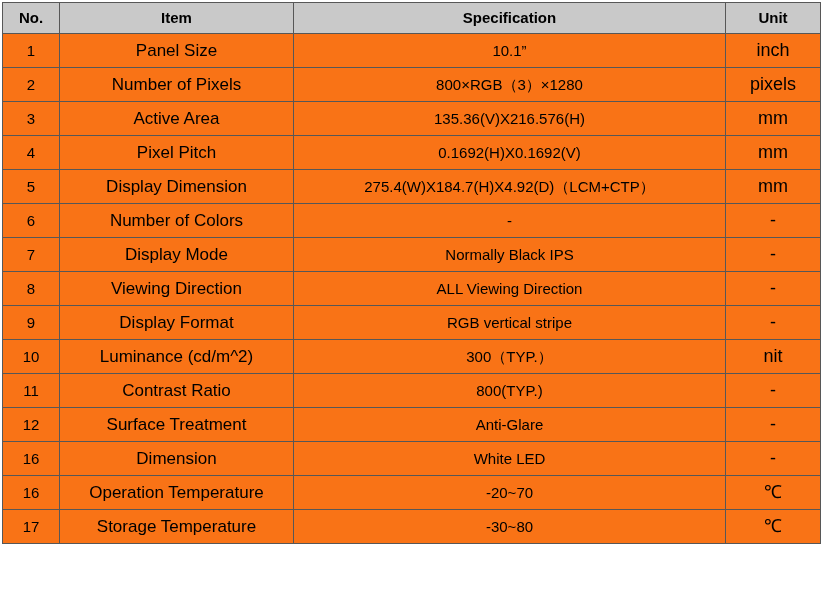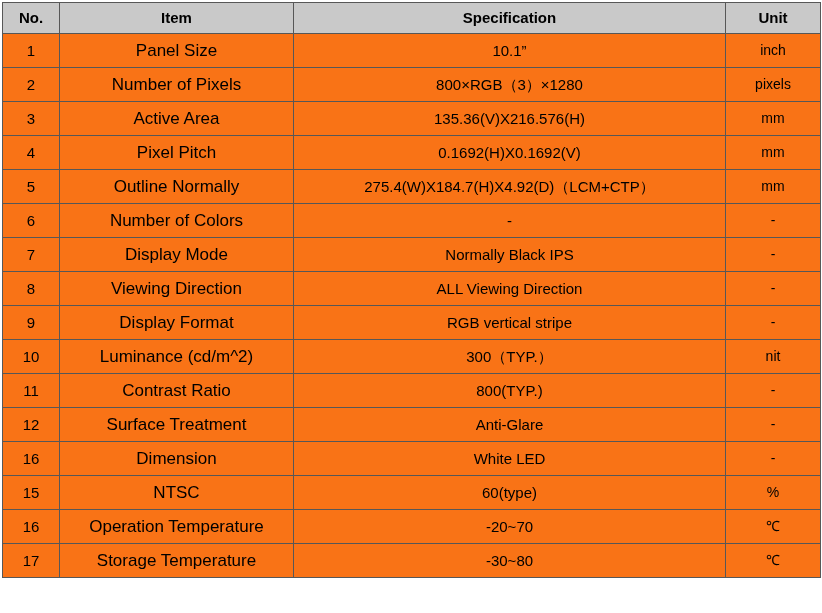--- a/index.html
+++ b/index.html
@@ -47,21 +47,21 @@
   .spec-table tbody td.col-no {
     font-size: 15px;
   }
   .spec-table tbody td.col-item {
     font-size: 17px;
   }
   .spec-table tbody td.col-spec {
     font-size: 15px;
   }
   .spec-table tbody td.col-unit {
-    font-size: 14px;
+    font-size: 18px;
   }
 </style>
 </head>
 <body>
 
 <table class="spec-table">
   <colgroup>
     <col class="c-no">
     <col class="c-item">
     <col class="c-spec">
@@ -95,21 +95,21 @@
       <td class="col-unit">mm</td>
     </tr>
     <tr>
       <td class="col-no">4</td>
       <td class="col-item">Pixel Pitch</td>
       <td class="col-spec">0.1692(H)X0.1692(V)</td>
       <td class="col-unit">mm</td>
     </tr>
     <tr>
       <td class="col-no">5</td>
-      <td class="col-item">Outline Normally</td>
+      <td class="col-item">Display Dimension</td>
       <td class="col-spec">275.4(W)X184.7(H)X4.92(D)（LCM+CTP）</td>
       <td class="col-unit">mm</td>
     </tr>
     <tr>
       <td class="col-no">6</td>
       <td class="col-item">Number of Colors</td>
       <td class="col-spec">-</td>
       <td class="col-unit">-</td>
     </tr>
     <tr>
@@ -148,26 +148,20 @@
       <td class="col-spec">Anti-Glare</td>
       <td class="col-unit">-</td>
     </tr>
     <tr>
       <td class="col-no">16</td>
       <td class="col-item">Dimension</td>
       <td class="col-spec">White LED</td>
       <td class="col-unit">-</td>
     </tr>
     <tr>
-      <td class="col-no">15</td>
-      <td class="col-item">NTSC</td>
-      <td class="col-spec">60(type)</td>
-      <td class="col-unit">%</td>
-    </tr>
-    <tr>
       <td class="col-no">16</td>
       <td class="col-item">Operation Temperature</td>
       <td class="col-spec">-20~70</td>
       <td class="col-unit">℃</td>
     </tr>
     <tr>
       <td class="col-no">17</td>
       <td class="col-item">Storage Temperature</td>
       <td class="col-spec">-30~80</td>
       <td class="col-unit">℃</td>

